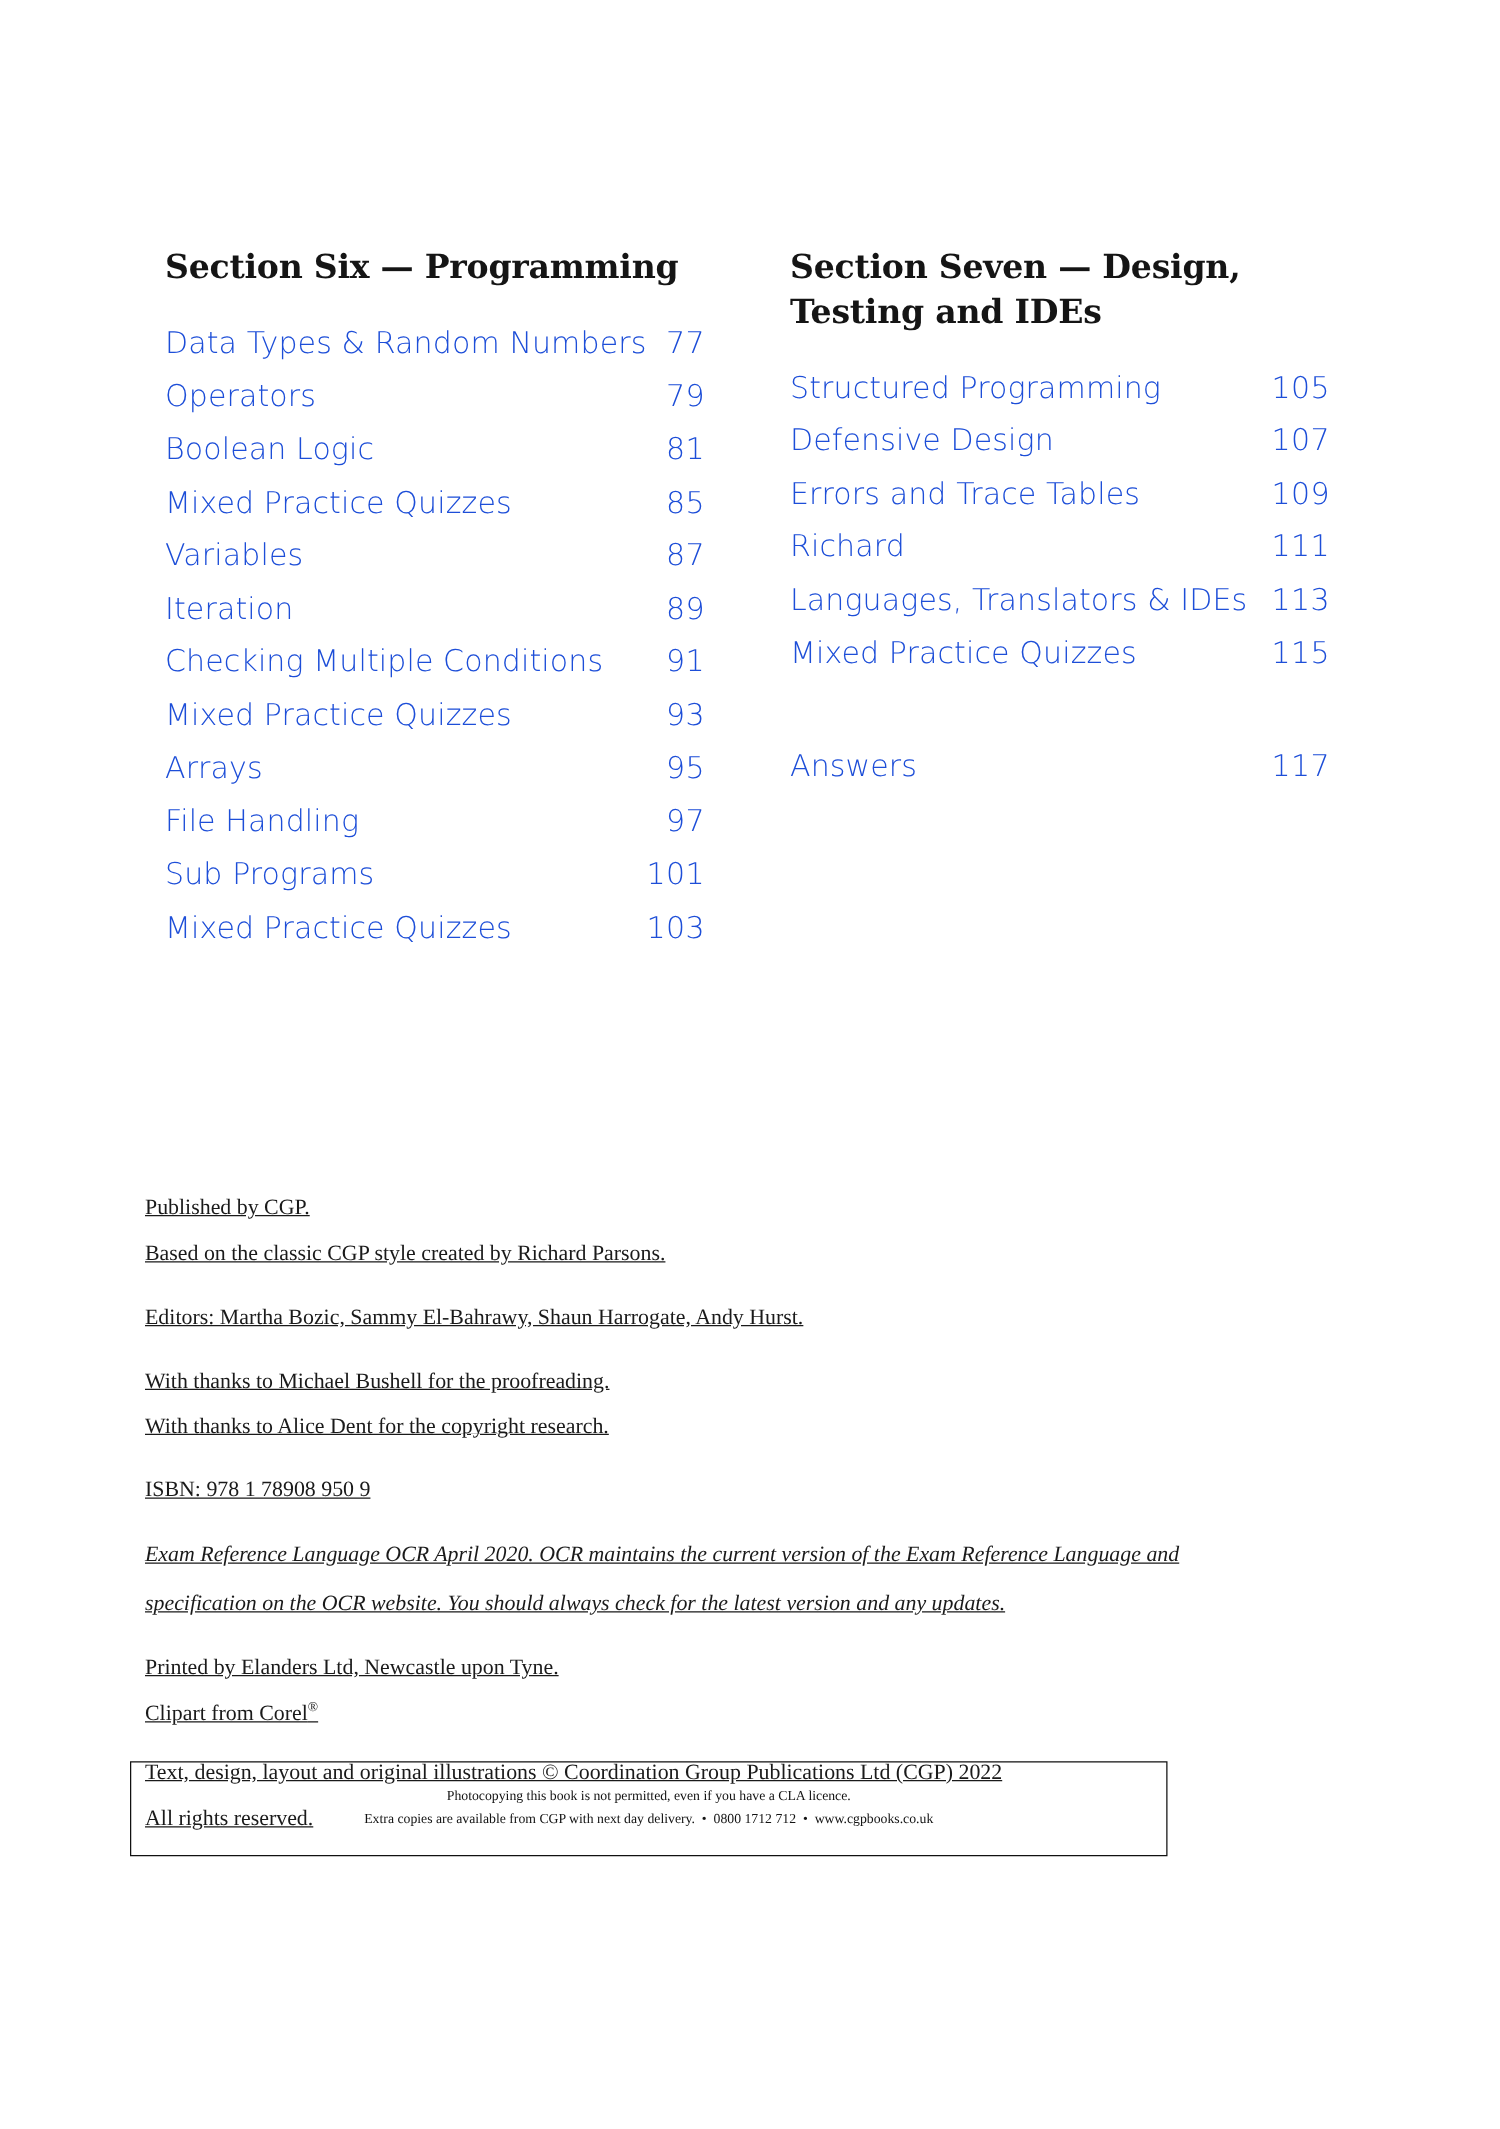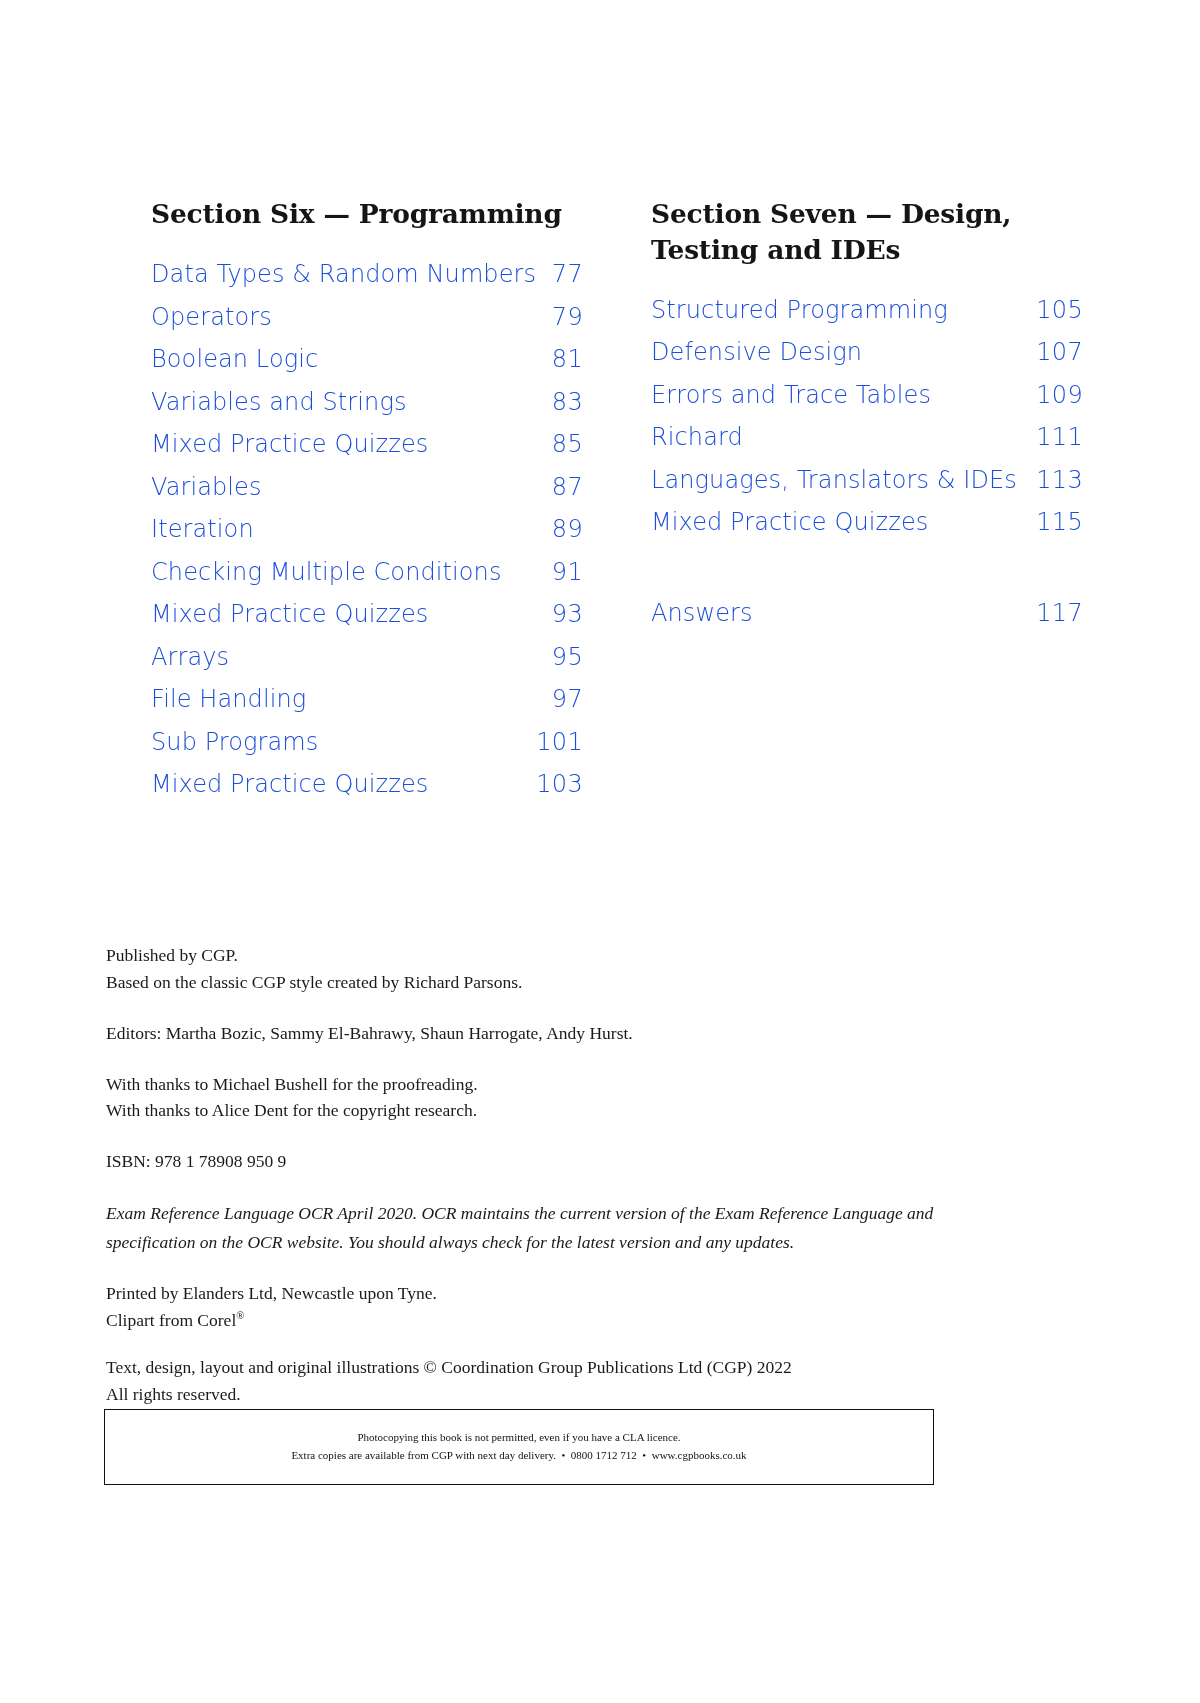--- a/index.html
+++ b/index.html
@@ -23,21 +23,20 @@
   }
 
   
   .toc {
     position: absolute;
     left: 132px;
     top: 196px;
     width: 932px;
     display: flex;
     gap: 68px;
-    margin-left: 19px;
   }
   .toc-col {
     width: 432px;
     flex: 0 0 432px;
   }
 
   .section-heading {
     font-family: "DejaVu Serif", "Liberation Serif", serif;
     font-weight: bold;
     font-size: 26.5px;
@@ -98,21 +97,22 @@
     position: absolute;
     left: 104px;
     top: 941px;
     width: 1000px;
     font-family: "Liberation Serif", "DejaVu Serif", serif;
     font-size: 17.5px;
     line-height: 1.42;
     color: #1a1a1a;
   }
   .imprint p {
-    margin: 2px;
+    margin: 12px;
+    text-decoration: underline;
   }
   .imprint .blk {
     margin-bottom: 26px;
   }
   .imprint .blk:last-child {
     margin-bottom: 0;
   }
   .imprint .ital {
     font-style: italic;
     line-height: 1.52;
@@ -168,25 +168,20 @@
         <span class="label">Operators</span>
         <span class="leader"></span>
         <span class="page-num">79</span>
       </div>
       <div class="toc-entry">
         <span class="label">Boolean Logic</span>
         <span class="leader"></span>
         <span class="page-num">81</span>
       </div>
       <div class="toc-entry">
-        <span class="label">Variables and Strings</span>
-        <span class="leader"></span>
-        <span class="page-num">83</span>
-      </div>
-      <div class="toc-entry">
         <span class="label">Mixed Practice Quizzes</span>
         <span class="leader"></span>
         <span class="page-num">85</span>
       </div>
       <div class="toc-entry">
         <span class="label">Variables</span>
         <span class="leader"></span>
         <span class="page-num">87</span>
       </div>
       <div class="toc-entry">

